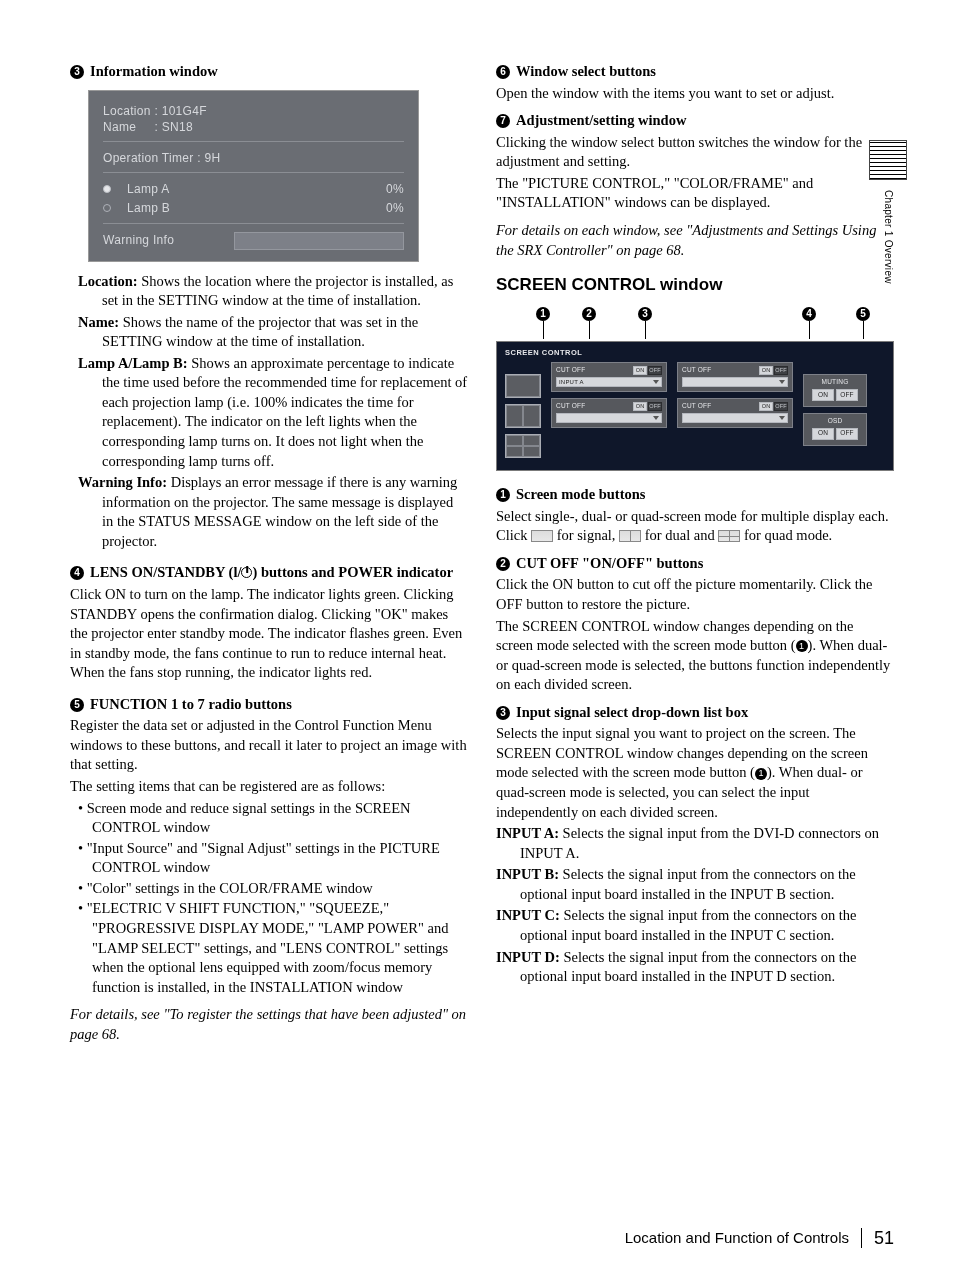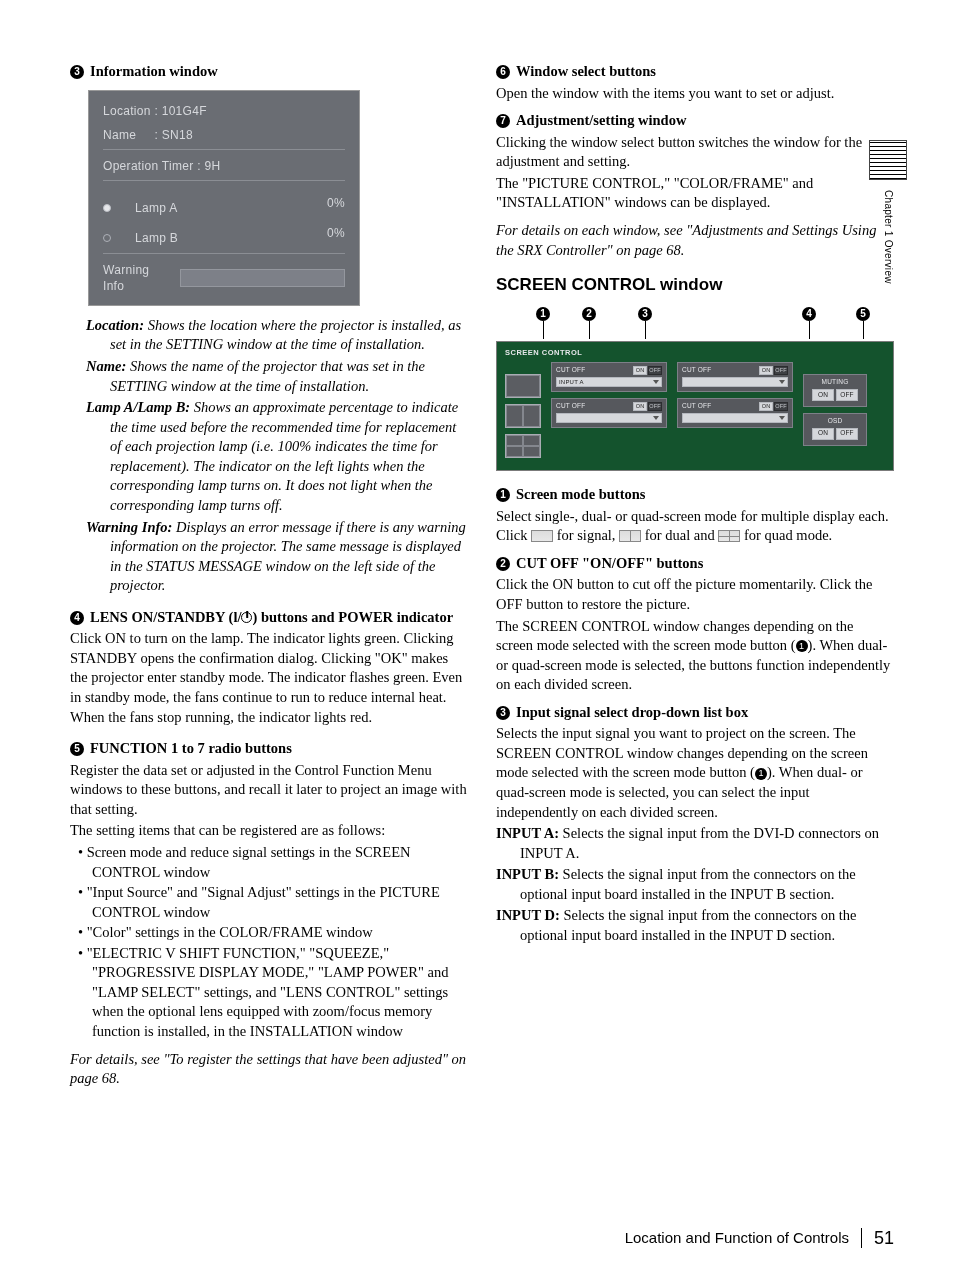--- a/index.html
+++ b/index.html
@@ -41,38 +41,38 @@
     align-items: center;
     gap: 6px;
     font-weight: bold;
     margin: 2px 0 2px 0;
   }
   .sec-head-inline { font-weight: bold; }
 
   
   .info-window {
     margin: 8px 0 10px 18px;
-    width: 272px;
+    width: 331px;
     border: 1px solid #999;
     background: #6a6d73;
     color: #d6d8dc;
     font-family: Arial, Helvetica, sans-serif;
     letter-spacing: .3px;
     padding: 12px 14px 8px 14px;
     font-size: 12px;
   }
   .info-window .hr { height: 1px; background: #8b8e94; margin: 6px 0 8px; }
   .info-window .row { display: flex; align-items: center; gap: 8px; justify-content: space-between; margin: 3px 0; }
-  .info-window .row-left { display: flex; align-items: center; gap: 24px; margin-top: 11px; }
+  .info-window .row-left { display: flex; align-items: center; gap: 16px; }
   .lamp-dot-on { width: 8px; height: 8px; border-radius: 50%; background: #e6e7ea; border: 1px solid #bcbfc5; }
   .lamp-dot-off { width: 8px; height: 8px; border-radius: 50%; background: transparent; border: 1px solid #aeb1b8; }
   .wi-box { width: 170px; height: 18px; background: #7d8088; border: 1px solid #94979e; }
 
   .defs { margin-left: 0; }
-  .defs .def { margin: 2px 0 2px 16px; padding-left: 24px; text-indent: -24px; font-style: italic; }
+  .defs .def { margin: 2px 0 2px 8px; padding-left: 24px; text-indent: -24px; }
   .defs .def b { font-weight: bold; }
 
   .para { margin: 2px 0; }
   .bullets { margin: 2px 0 4px 0; padding-left: 8px; }
   .bullets li { list-style: none; padding-left: 14px; text-indent: -14px; margin: 1px 0; }
   .bullets li::before { content: "• "; }
 
   .italic { font-style: italic; }
 
   .h2 {
@@ -82,21 +82,21 @@
     margin: 14px 0 10px 0;
   }
 
   
   .scw-wrap { margin-bottom: 14px; }
   .scw-callouts { display: flex; gap: 0; margin: 0 0 2px 0; padding: 0 12px 0 40px; }
   .scw-callouts .spot { display:flex; flex-direction: column; align-items:center; width: 14px; }
   .scw-callouts .line { width: 1px; height: 18px; background: #000; }
   .scw {
     border: 1px solid #7b7b7b;
-    background: #14532d;
+    background: #0f172a;
     font-family: Arial, Helvetica, sans-serif;
     color: #e6e7ea;
     font-size: 7px;
     letter-spacing: .2px;
     padding: 6px 26px 12px 8px;
   }
   .scw .title-bar { font-size: 7.5px; font-weight: bold; letter-spacing: .5px; margin-bottom: 4px;}
   .scw-body { display: flex; gap: 10px; }
   .mode-thumbs { width: 36px; display: flex; flex-direction: column; gap: 6px; margin-top: 12px;}
   .mode-thumb { width: 36px; height: 24px; border: 1px solid #a9acb3; background: #5b5d62; display:grid; }
@@ -190,21 +190,21 @@
 
 <div class="page">
   <div class="col">
     <div class="sec-head">
       <span class="num-circle">3</span>
       <span>Information window</span>
     </div>
 
     <div class="info-window">
       <div>Location : 101G4F</div>
-      <div style="white-space:pre;margin-top:8px;">Name     : SN18</div>
+      <div style="white-space:pre;">Name     : SN18</div>
       <div class="hr"></div>
       <div>Operation Timer : 9H</div>
       <div class="hr"></div>
       <div class="row">
         <div class="row-left">
           <span class="lamp-dot-on"></span>
           <span>Lamp A</span>
         </div>
         <span>0%</span>
       </div>
@@ -407,20 +407,21 @@
 
     <div class="sec-head gap-top-sm">
       <span class="num-circle">3</span>
       <span>Input signal select drop-down list box</span>
     </div>
     <div class="para">
       <span>Selects the input signal you want to project on the screen. The SCREEN CONTROL window changes depending on the screen mode selected with the screen mode button (</span><span class="ref-one">1</span><span>). When dual- or quad-screen mode is selected, you can select the input independently on each divided screen.</span>
     </div>
     <div class="def-input"><b>INPUT A:</b><span> Selects the signal input from the DVI-D connectors on INPUT A.</span></div>
     <div class="def-input"><b>INPUT B:</b><span> Selects the signal input from the connectors on the optional input board installed in the INPUT B section.</span></div>
+    <div class="def-input"><b>INPUT C:</b><span> Selects the signal input from the connectors on the optional input board installed in the INPUT C section.</span></div>
     <div class="def-input"><b>INPUT D:</b><span> Selects the signal input from the connectors on the optional input board installed in the INPUT D section.</span></div>
   </div>
 </div>
 
 <div class="side-tab">
   <div class="hatch"></div>
   <div class="vtext">Chapter 1  Overview</div>
 </div>
 
 <div class="footer">

